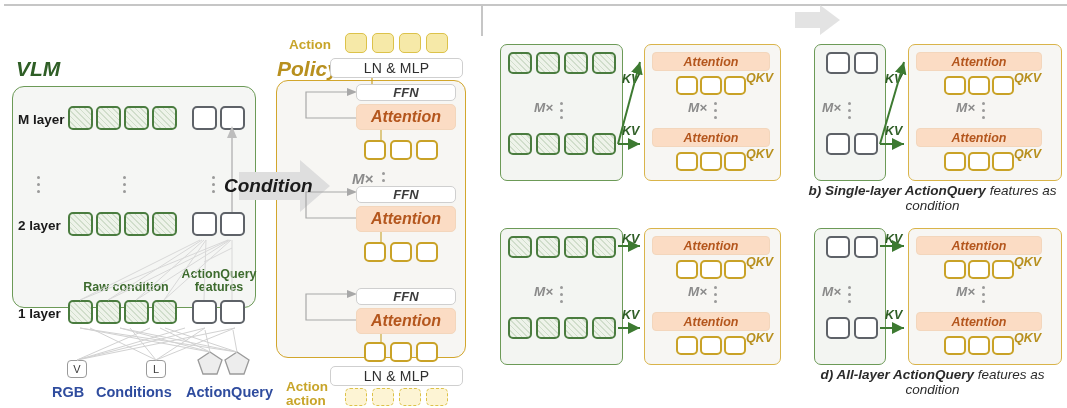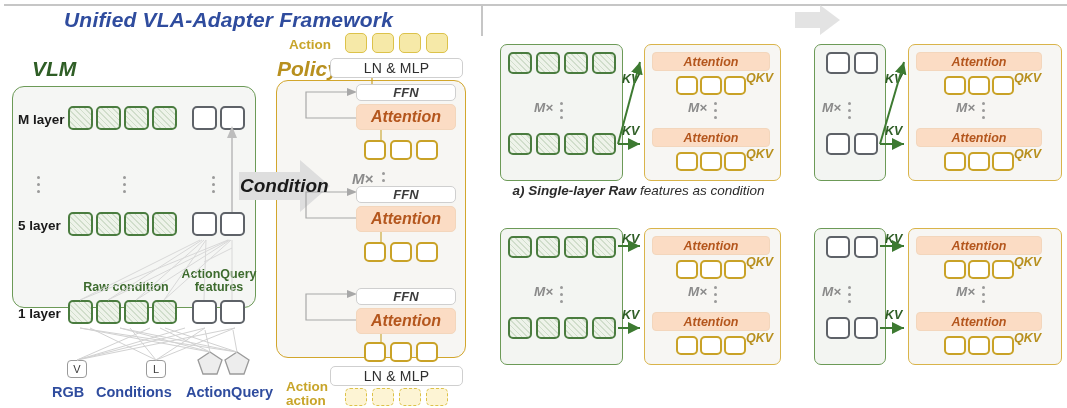--- a/index.html
+++ b/index.html
@@ -77,23 +77,22 @@
   svg{position:absolute;left:0;top:0;overflow:visible;}
 </style>
 </head>
 <body>
 
 <div class="root">
 
   <div class="divider-h" style="left:4px;top:4px;width:1063px;height:2px;"></div>
   <div class="divider-v" style="left:481px;top:4px;width:2px;height:32px;"></div>
 
-  <div class="t title-main" style="left:64px;top:8px;">Unified VLA-Adapter Framework</div>
-
-  <div class="t lbl-vlm" style="left:32px;top:57px;">VLM</div>
+
+  <div class="t lbl-vlm" style="left:16px;top:57px;">VLM</div>
 
   <div class="t lbl-policy" style="left:277px;top:57px;">Policy</div>
 
   <div class="t lbl-gold" style="left:289px;top:37px;">Action</div>
   <div class="tok tok-action" style="position:absolute;left:345px;top:33px;width:22px;height:20px;"></div>
   <div class="tok tok-action" style="position:absolute;left:372px;top:33px;width:22px;height:20px;"></div>
   <div class="tok tok-action" style="position:absolute;left:399px;top:33px;width:22px;height:20px;"></div>
   <div class="tok tok-action" style="position:absolute;left:426px;top:33px;width:22px;height:20px;"></div>
 
   <div class="bar bar-lnmlp" style="left:330px;top:58px;width:133px;height:20px;">LN &amp; MLP</div>
@@ -119,21 +118,21 @@
     <span></span>
       <span></span>
       <span></span>
     </div>
   <div class="vdots" style="left:212px;top:176px;">
     <span></span>
       <span></span>
       <span></span>
     </div>
 
-  <div class="t lbl-layer" style="left:18px;top:218px;">5 layer</div>
+  <div class="t lbl-layer" style="left:18px;top:218px;">2 layer</div>
   <div class="tok tok-raw" style="position:absolute;left:68px;top:212px;width:25px;height:24px;"></div>
   <div class="tok tok-raw" style="position:absolute;left:96px;top:212px;width:25px;height:24px;"></div>
   <div class="tok tok-raw" style="position:absolute;left:124px;top:212px;width:25px;height:24px;"></div>
   <div class="tok tok-raw" style="position:absolute;left:152px;top:212px;width:25px;height:24px;"></div>
   <div class="tok tok-aq" style="position:absolute;left:192px;top:212px;width:25px;height:24px;"></div>
   <div class="tok tok-aq" style="position:absolute;left:220px;top:212px;width:25px;height:24px;"></div>
 
   <div class="t lbl-green-sm" style="left:66px;top:281px;width:120px;">Raw condition</div>
   <div style="position:absolute;left:176px;top:268px;width:86px;text-align:center;
               color:#3d6b2e;font-size:12.5px;font-weight:bold;line-height:1.02;">
@@ -216,21 +215,21 @@
       <line x1="381" y1="130" x2="381" y2="160"></line>
       <line x1="381" y1="232" x2="381" y2="262"></line>
       <line x1="381" y1="332" x2="381" y2="352"></line>
     </g>
   </svg>
 
   <div class="t lbl-blue" style="left:52px;top:384px;">RGB</div>
   <div class="t lbl-blue" style="left:96px;top:384px;">Conditions</div>
   <div class="t lbl-blue" style="left:186px;top:384px;">ActionQuery</div>
 
-  <div class="t condition" style="left:240px;top:175px;">Condition</div>
+  <div class="t condition" style="left:224px;top:175px;">Condition</div>
 
   <div class="bar bar-ffn" style="left:356px;top:84px;width:100px;height:17px;">FFN</div>
   <div class="bar bar-attn" style="left:356px;top:104px;width:100px;height:26px;">Attention</div>
   <div class="tok tok-gold" style="position:absolute;left:364px;top:140px;width:22px;height:20px;"></div>
   <div class="tok tok-gold" style="position:absolute;left:390px;top:140px;width:22px;height:20px;"></div>
   <div class="tok tok-gold" style="position:absolute;left:416px;top:140px;width:22px;height:20px;"></div>
 
   <div class="t lbl-mx" style="left:352px;top:170px;">M×</div>
   <div class="vdots" style="left:382px;top:172px;">
     <span></span>
@@ -421,18 +420,22 @@
       <path d="M880,144 L904,62"></path>
 
       <path d="M618,246 L640,246"></path>
       <path d="M618,328 L640,328"></path>
 
       <path d="M880,246 L904,246"></path>
       <path d="M880,328 L904,328"></path>
     </g>
   </svg>
 
-  <div class="caption" style="left:496px;top:184px;width:285px;">
-    <b>a) Single-layer Raw</b>
+  <div class="caption" style="left:800px;top:184px;width:265px;">
+    <b>b) Single-layer ActionQuery</b>
     <span>features as condition</span>
   </div>
+  <div class="caption" style="left:800px;top:368px;width:265px;">
+    <b>d) All-layer ActionQuery</b>
+    <span>features as condition</span>
+  </div>
 
 </div>
 
 </body></html>

